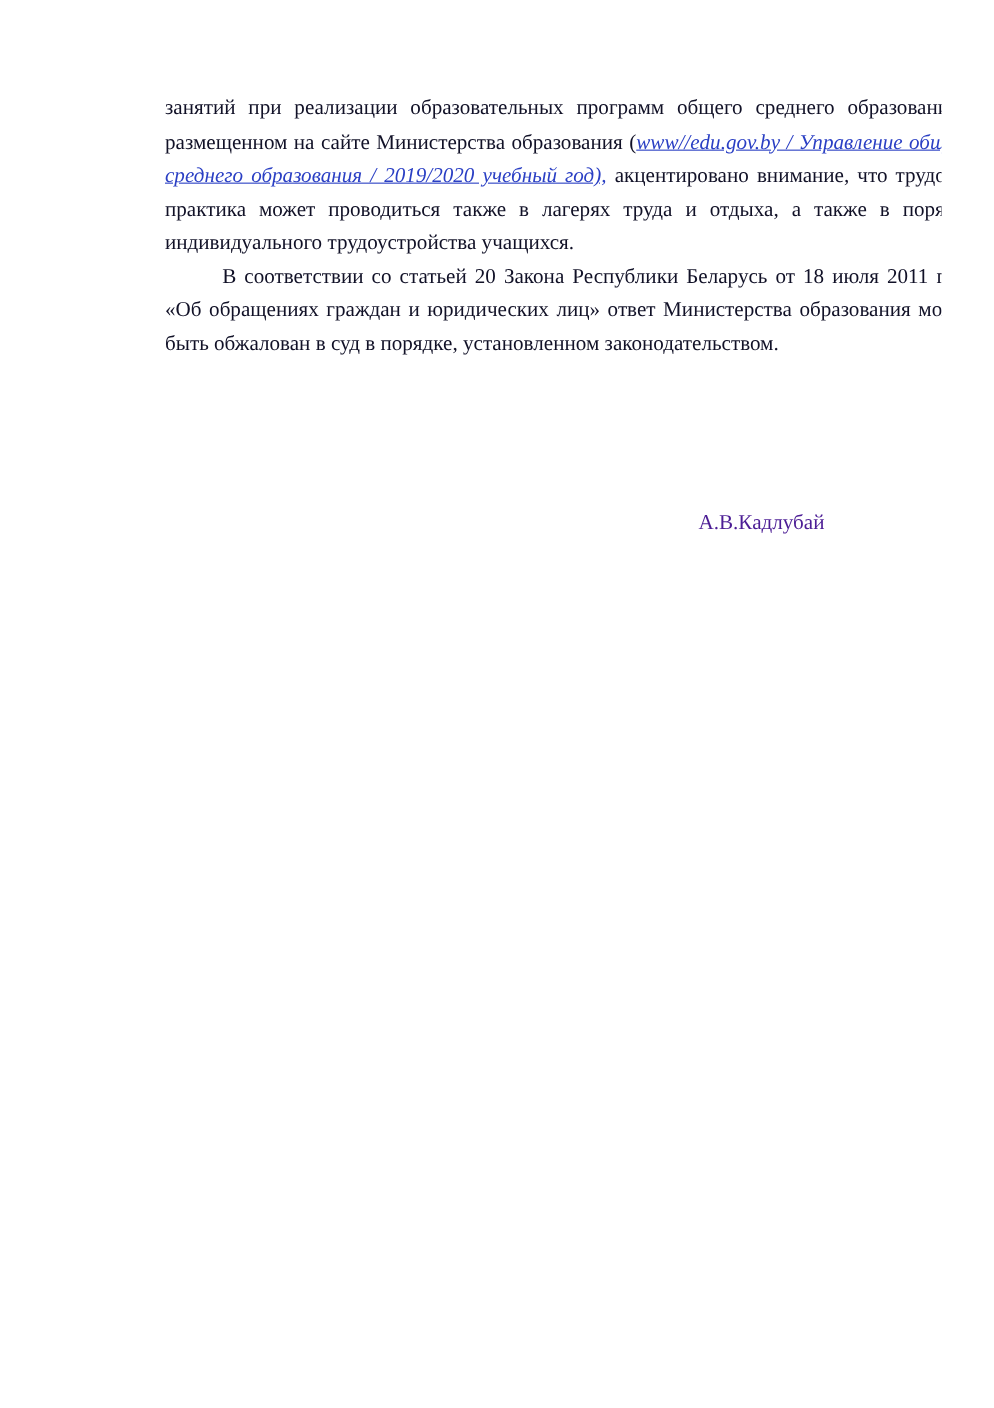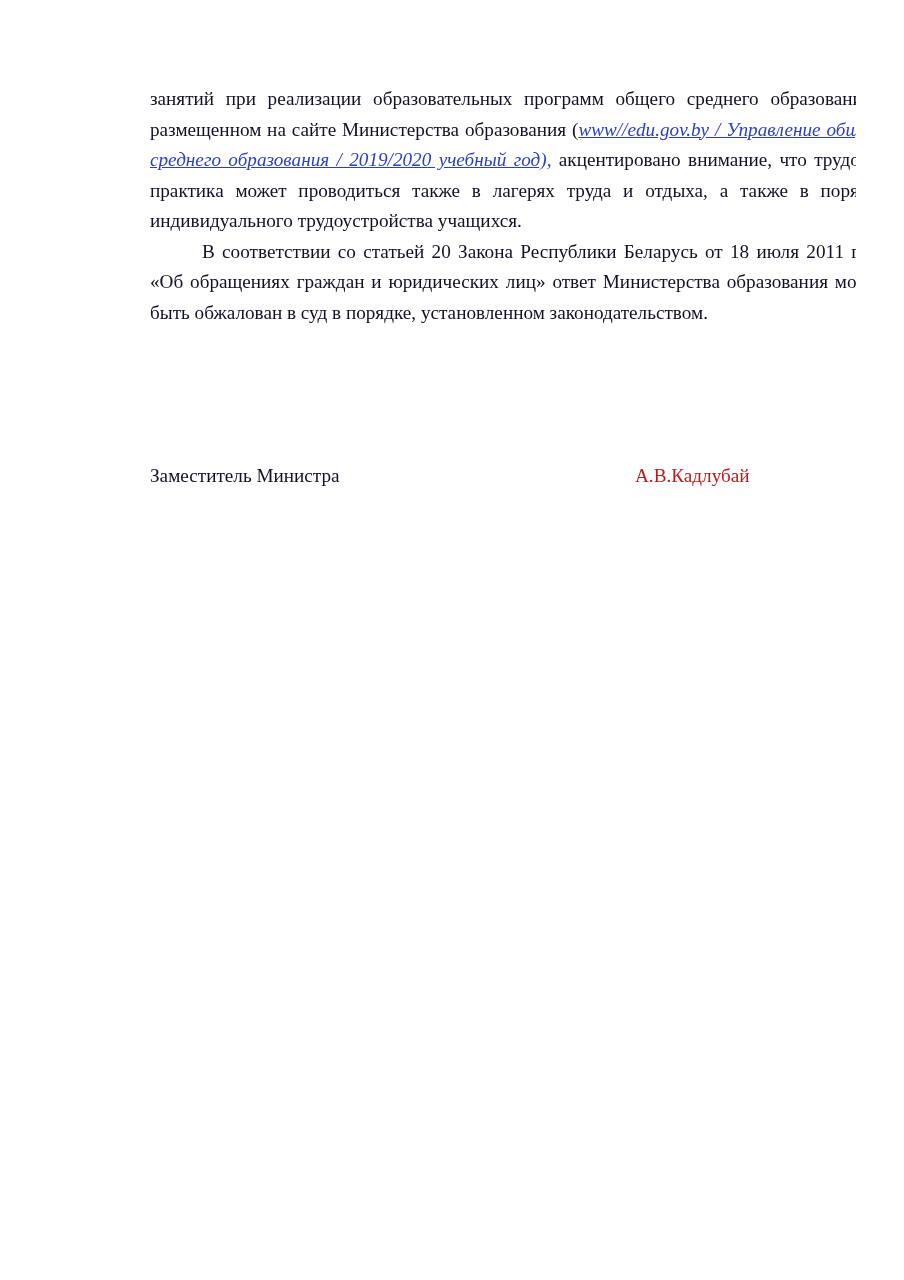--- a/index.html
+++ b/index.html
@@ -60,21 +60,21 @@
     line-height: 28px;
     color: #111127;
     white-space: nowrap;
   }
   .sig-right {
     position: absolute;
     left: 485px;
     top: 0;
     font-size: 19.2px;
     line-height: 28px;
-    color: #b91c1c;
+    color: #4c1d95;
     white-space: nowrap;
   }
   .footer {
     position: absolute;
     left: 126px;
     top: 1150px;
     width: 500px;
   }
   .footer-line {
     font-size: 12.3px;
@@ -98,18 +98,17 @@
     </p>
 
 
     <p class="para indent">
       <span>В соответствии со статьей 20 Закона Республики Беларусь от 18 июля 2011 года «Об обращениях граждан и юридических лиц» ответ Министерства образования может быть обжалован в суд в порядке, установленном законодательством.</span>
     </p>
 
   </div>
 
   <div class="sig-row">
-    <div class="sig-left">Заместитель Министра</div>
     <div class="sig-right">А.В.Кадлубай</div>
   </div>
 
 
 </div>
 
 </body></html>

